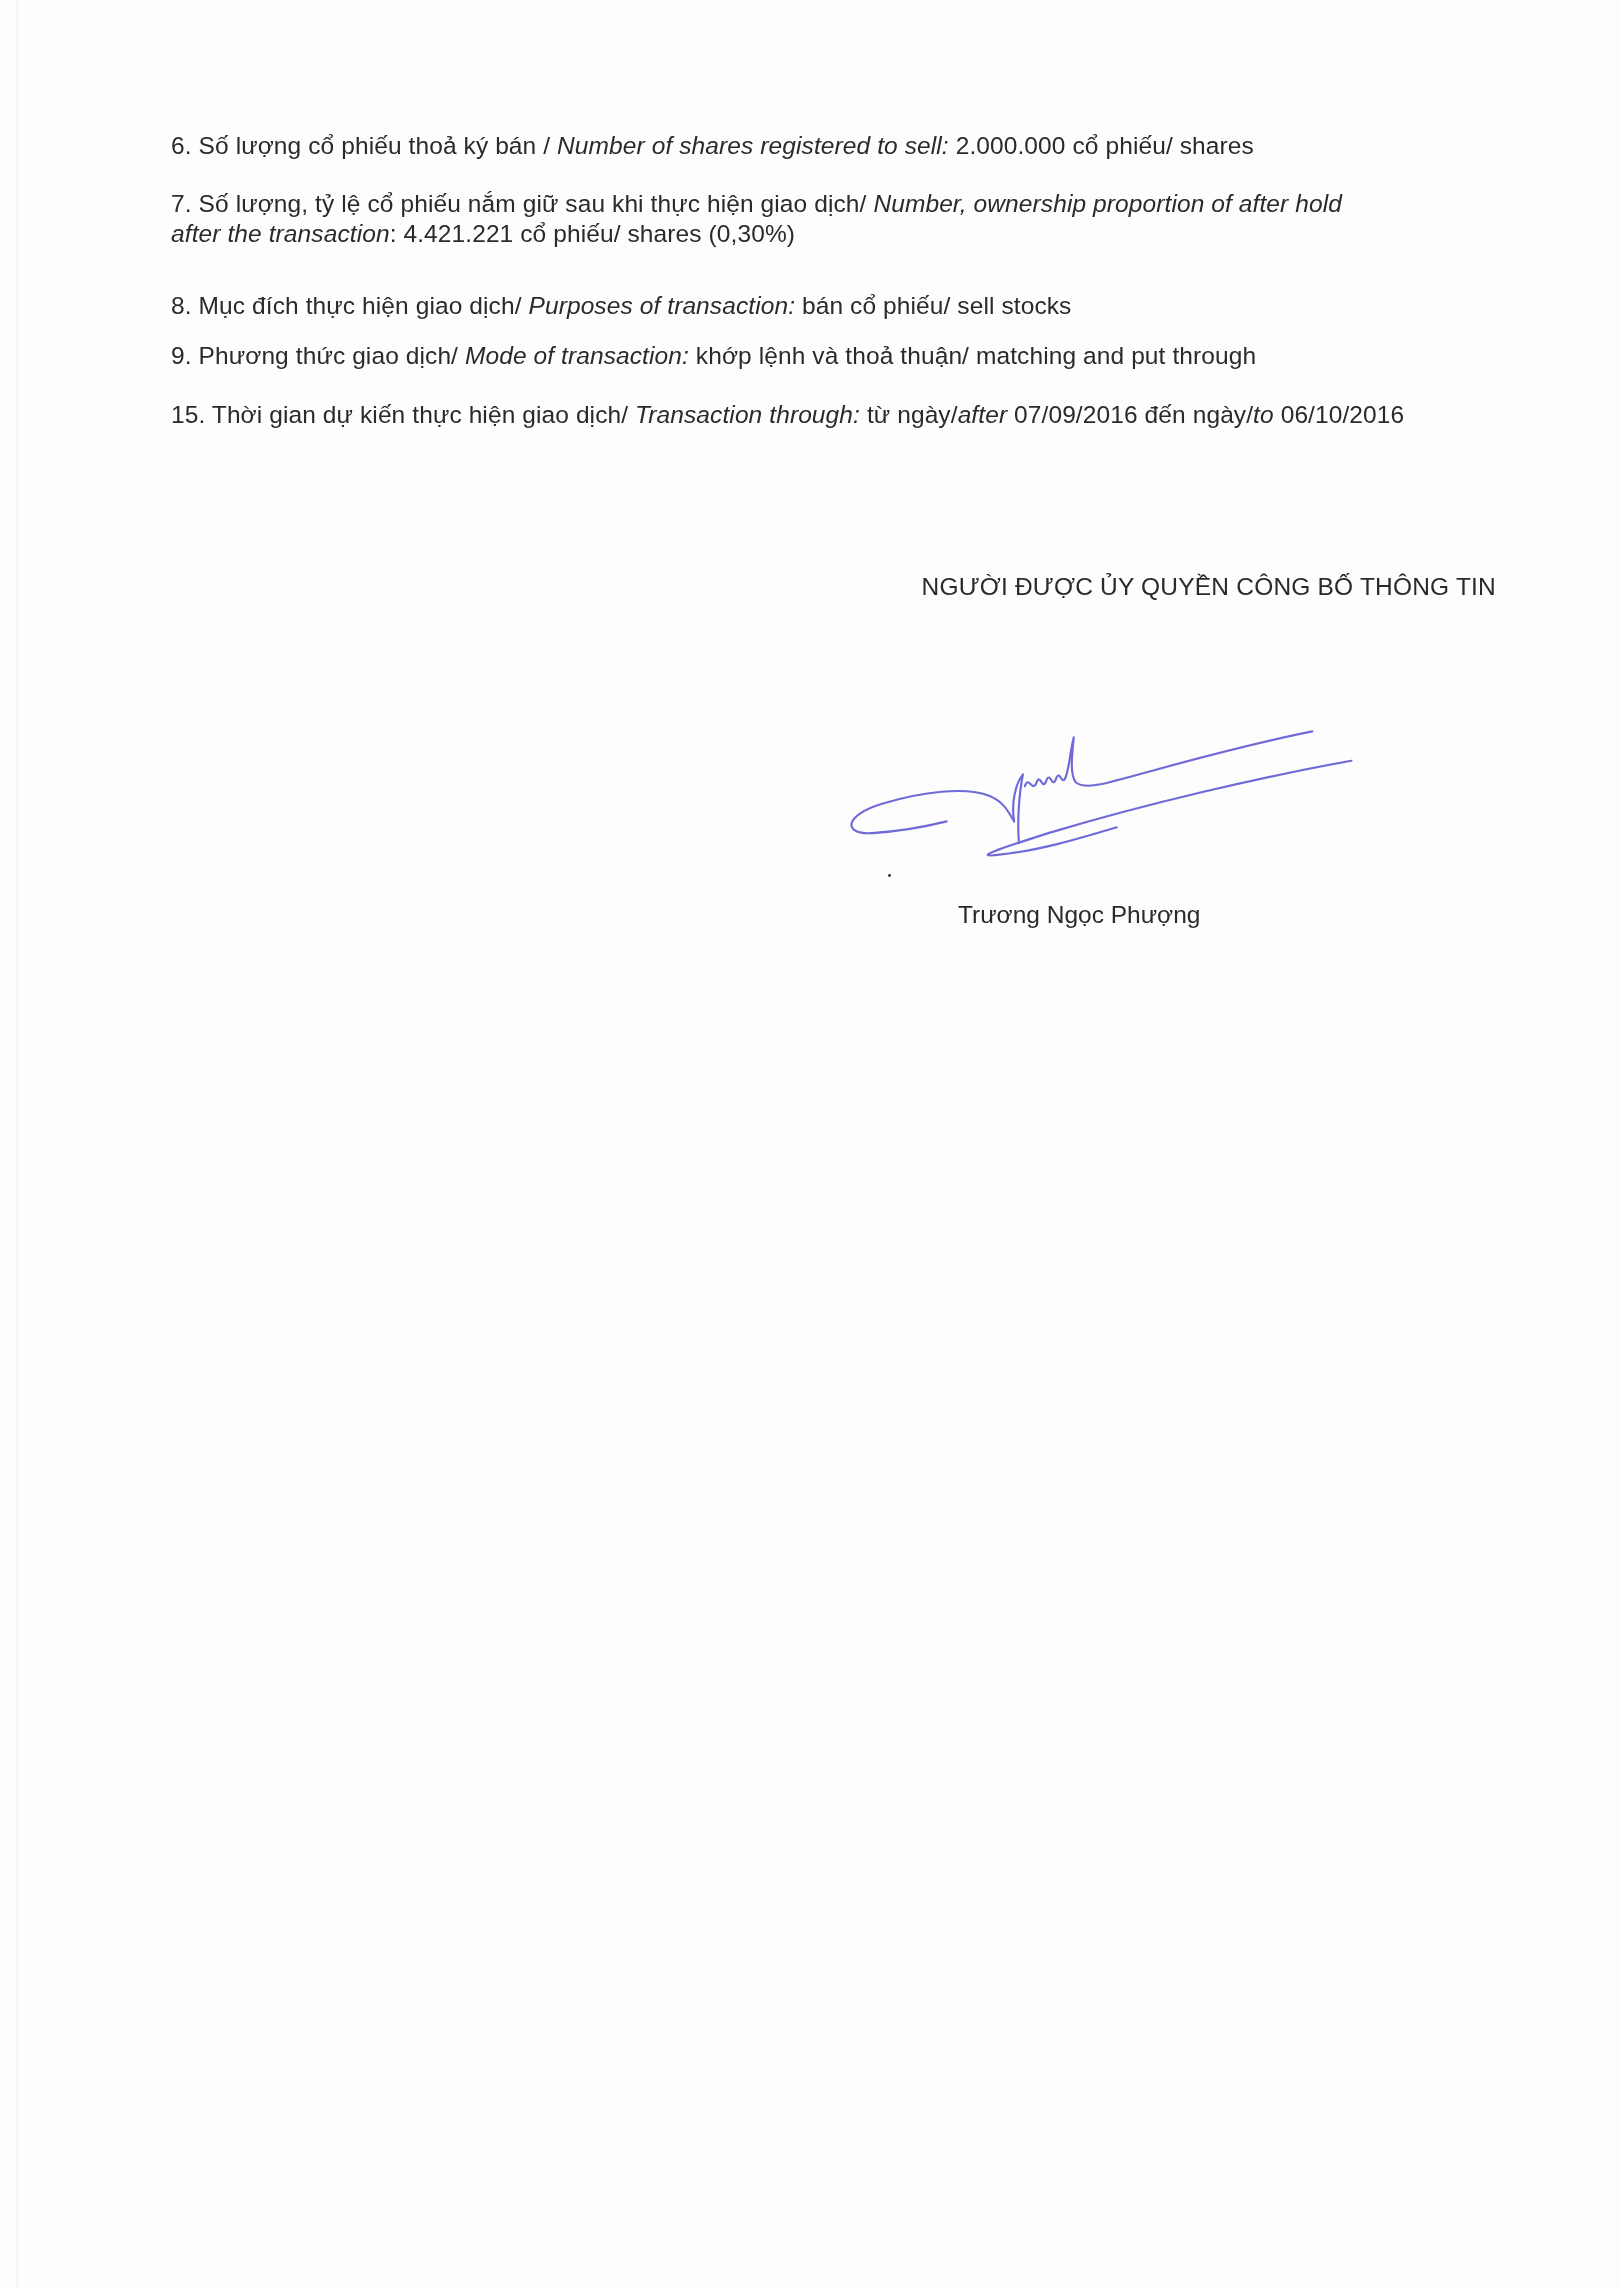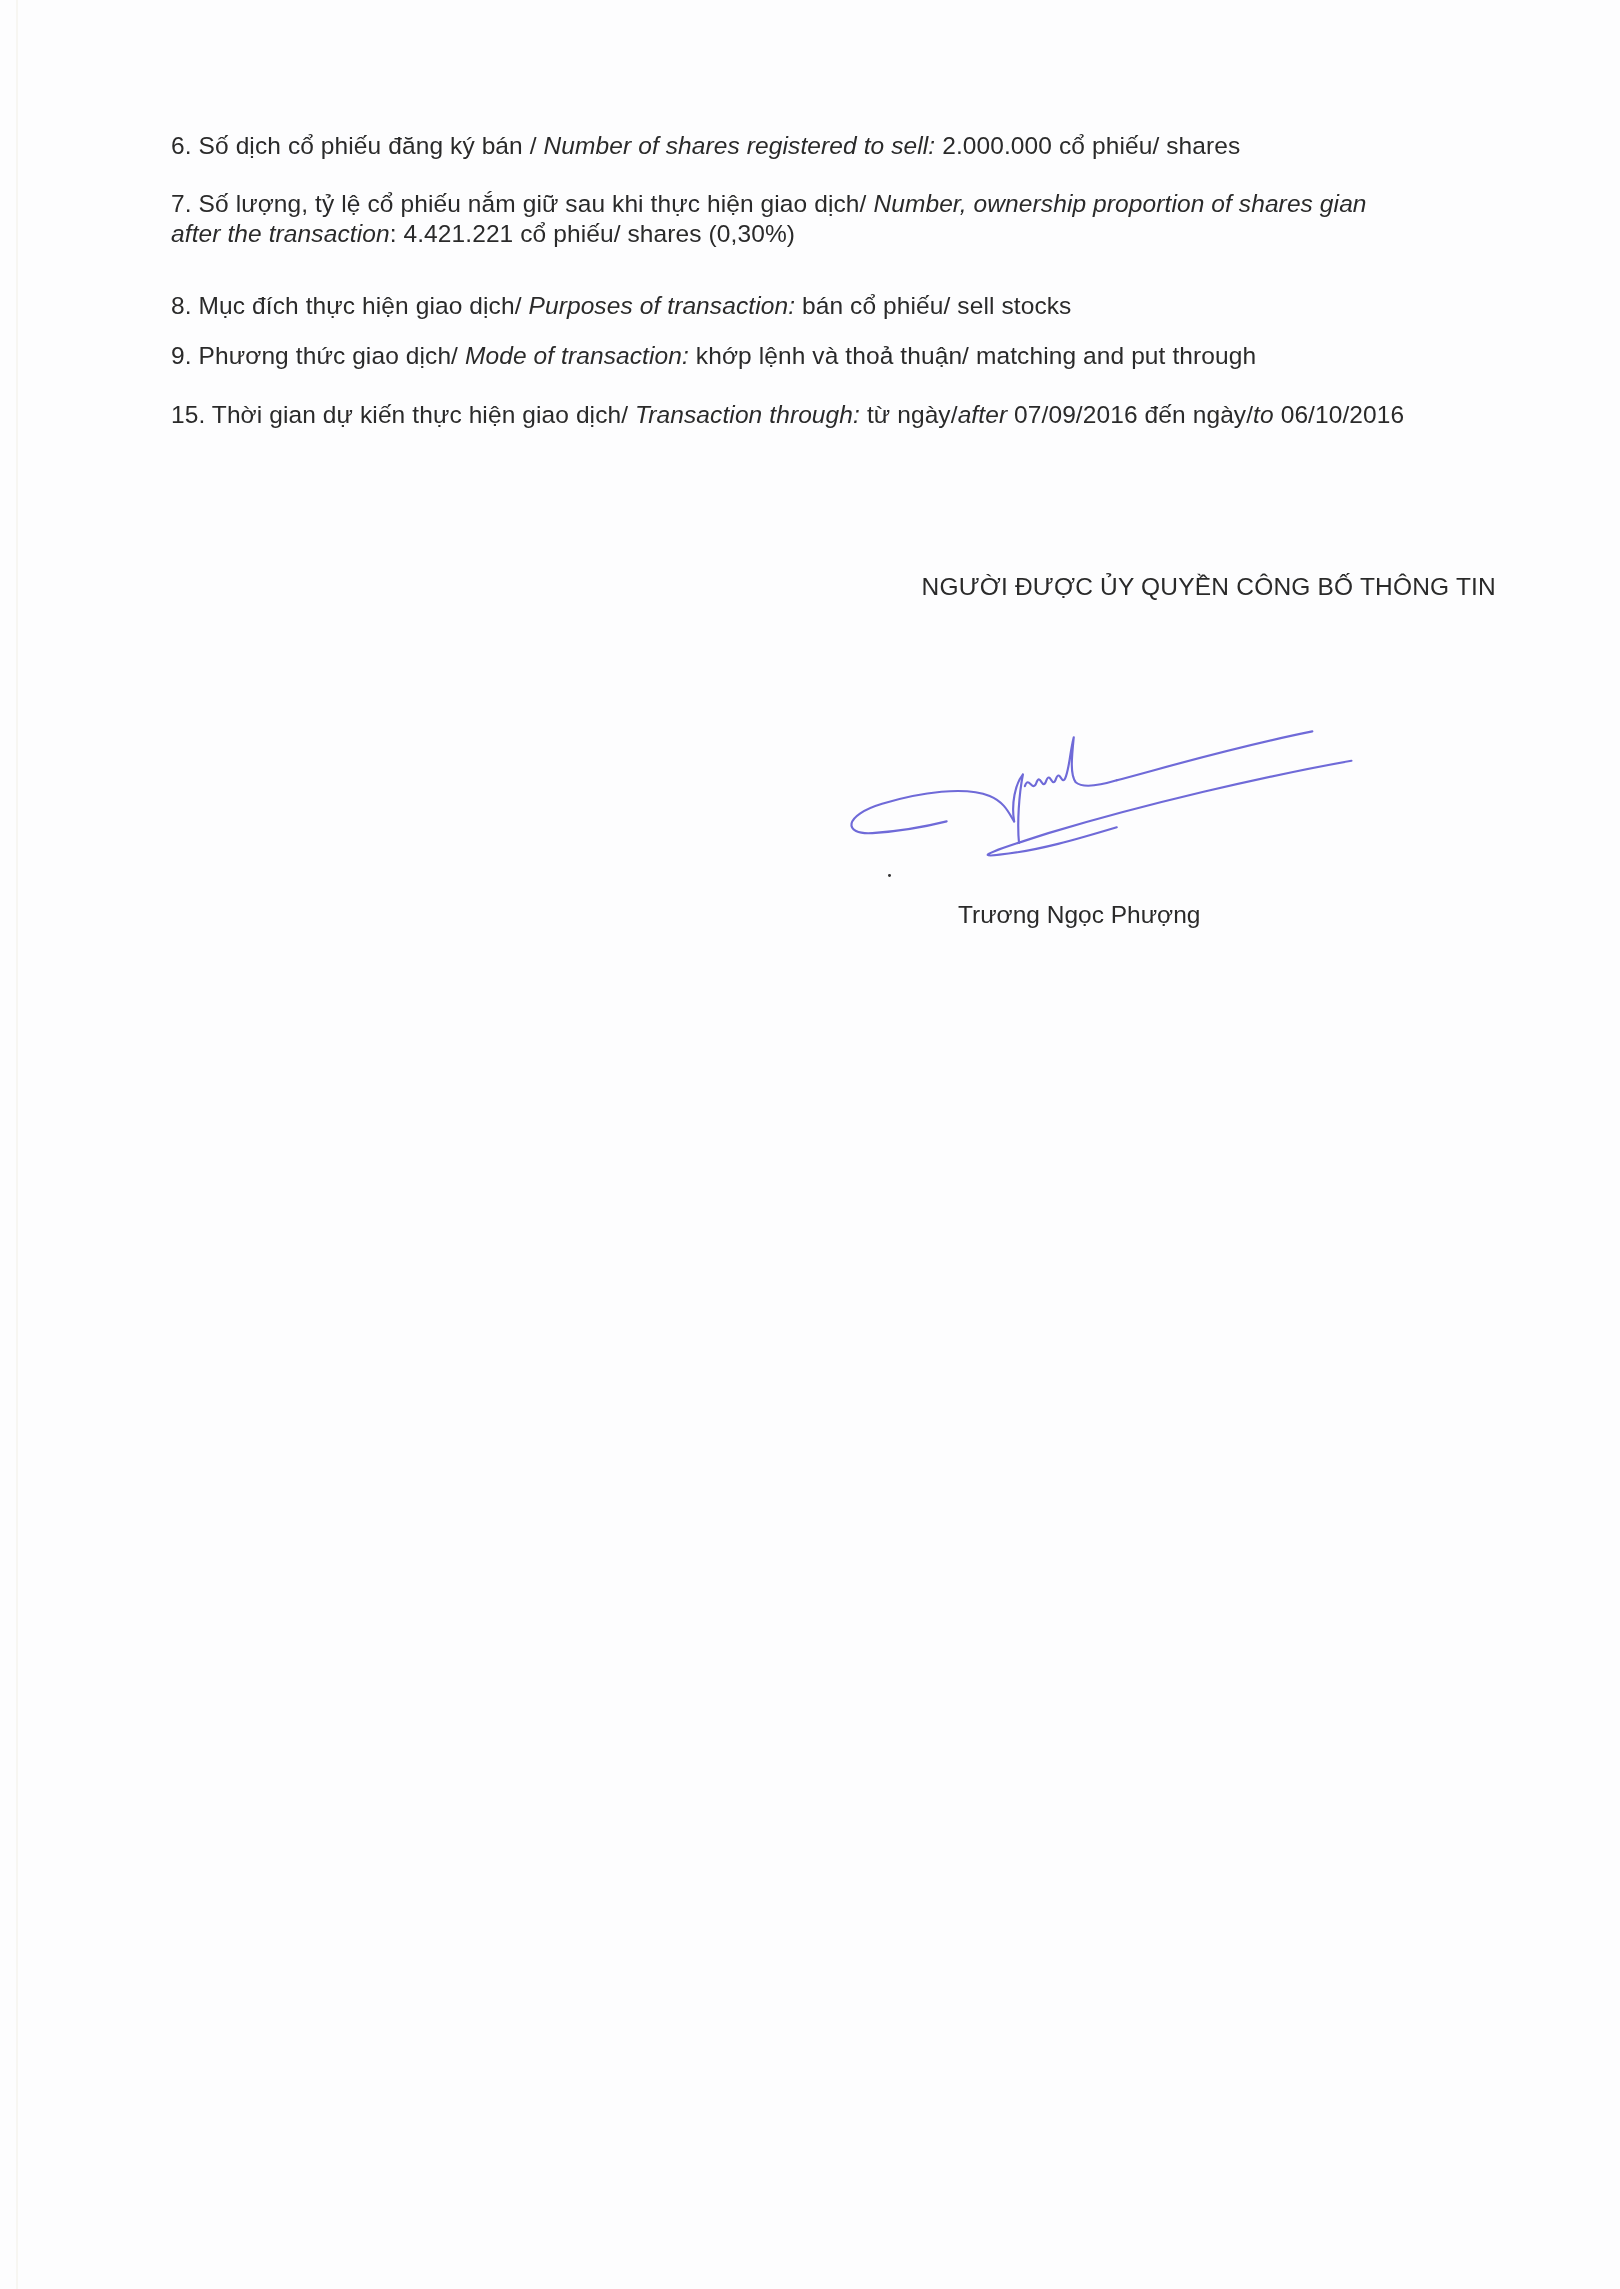--- a/index.html
+++ b/index.html
@@ -88,27 +88,27 @@
     }
   </style>
 </head>
 <body>
 
 <div class="page">
   <div class="scan-edge"></div>
 
   <div class="item item-6">
     <span>6.</span>
-    <span>Số dịch cổ phiếu đăng ký bán / </span><i>Number of shares registered to sell:</i><span>  2.000.000 cổ phiếu/ shares</span>
+    <span>Số lượng cổ phiếu thoả ký bán / </span><i>Number of shares registered to sell:</i><span>  2.000.000 cổ phiếu/ shares</span>
   </div>
 
   <div class="item item-7">
     <div>
       <span>7.</span>
-      <span>Số lượng, tỷ lệ cổ phiếu nắm giữ sau khi thực hiện giao dịch/ </span><i>Number, ownership proportion of shares gian</i>
+      <span>Số lượng, tỷ lệ cổ phiếu nắm giữ sau khi thực hiện giao dịch/ </span><i>Number, ownership proportion of after hold</i>
     </div>
     <div>
       <i>after the transaction</i><span>:  4.421.221 cổ phiếu/ shares   (0,30%)</span>
     </div>
   </div>
 
   <div class="item item-8">
     <span>8.</span>
     <span>Mục đích thực hiện giao dịch/ </span><i>Purposes of transaction:</i><span>  bán cổ phiếu/ sell stocks</span>
   </div>

